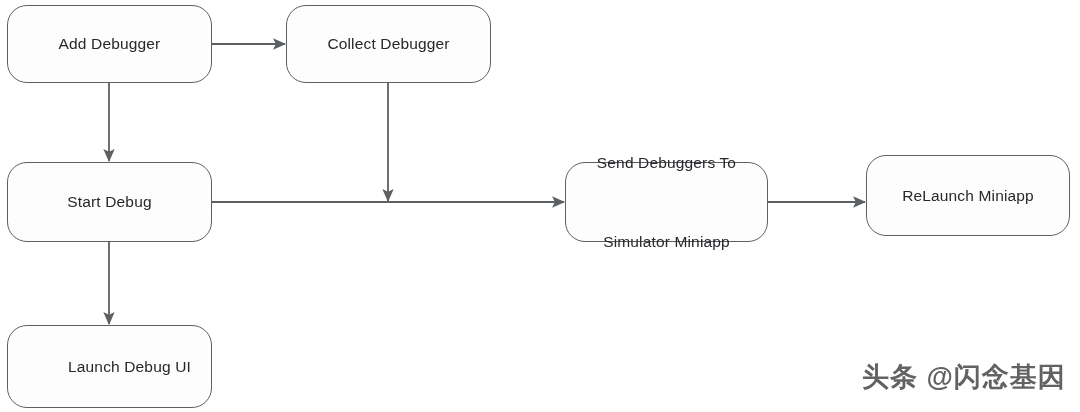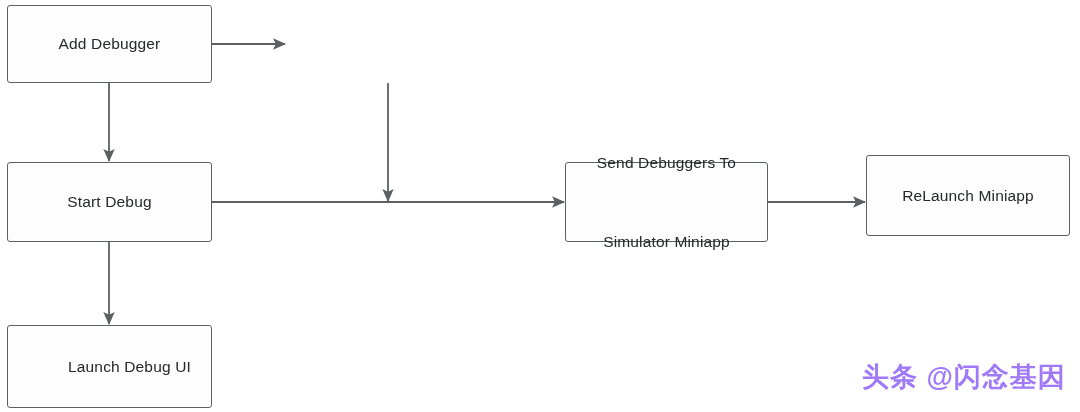--- a/index.html
+++ b/index.html
@@ -24,38 +24,38 @@
     top: 0;
     width: 1080px;
     height: 412px;
     pointer-events: none;
   }
   .node {
     position: absolute;
     box-sizing: border-box;
     background: #fdfdfd;
     border: 1.6px solid #5d6063;
-    border-radius: 3px;
+    border-radius: 20px;
     display: flex;
     flex-direction: column;
     align-items: center;
     justify-content: center;
     color: #26282b;
     font-size: 15.5px;
     line-height: 1.0;
     letter-spacing: 0.15px;
     text-align: center;
     white-space: nowrap;
   }
   .node .line2 {
     margin-top: 17px;
   }
   .watermark {
     position: absolute;
-    color: #8b5cf6;
+    color: #404040;
     opacity: 0.82;
     font-size: 27px;
     font-weight: 700;
     letter-spacing: 1px;
     white-space: nowrap;
     text-shadow: 1px 1px 0 rgba(255,255,255,0.9);
   }
 </style>
 </head>
 <body>
@@ -79,20 +79,23 @@
 
     <line x1="768" y1="202" x2="865" y2="202" stroke="#5d6063" stroke-width="1.8" marker-end="url(#arrowhead)"></line>
 
     <line x1="109" y1="242" x2="109" y2="324" stroke="#5d6063" stroke-width="1.8" marker-end="url(#arrowhead)"></line>
   </svg>
 
   <div class="node" id="node-add-debugger" style="left:7px; top:5px; width:205px; height:78px;">
     <span>Add Debugger</span>
   </div>
 
+  <div class="node" id="node-collect-debugger" style="left:286px; top:5px; width:205px; height:78px;">
+    <span>Collect Debugger</span>
+  </div>
 
   <div class="node" id="node-start-debug" style="left:7px; top:162px; width:205px; height:80px;">
     <span>Start Debug</span>
   </div>
 
   <div class="node" id="node-send-debuggers" style="left:565px; top:162px; width:203px; height:80px;gap:47px;">
     <span>Send Debuggers To</span>
     <span class="line2">Simulator Miniapp</span>
   </div>
 

